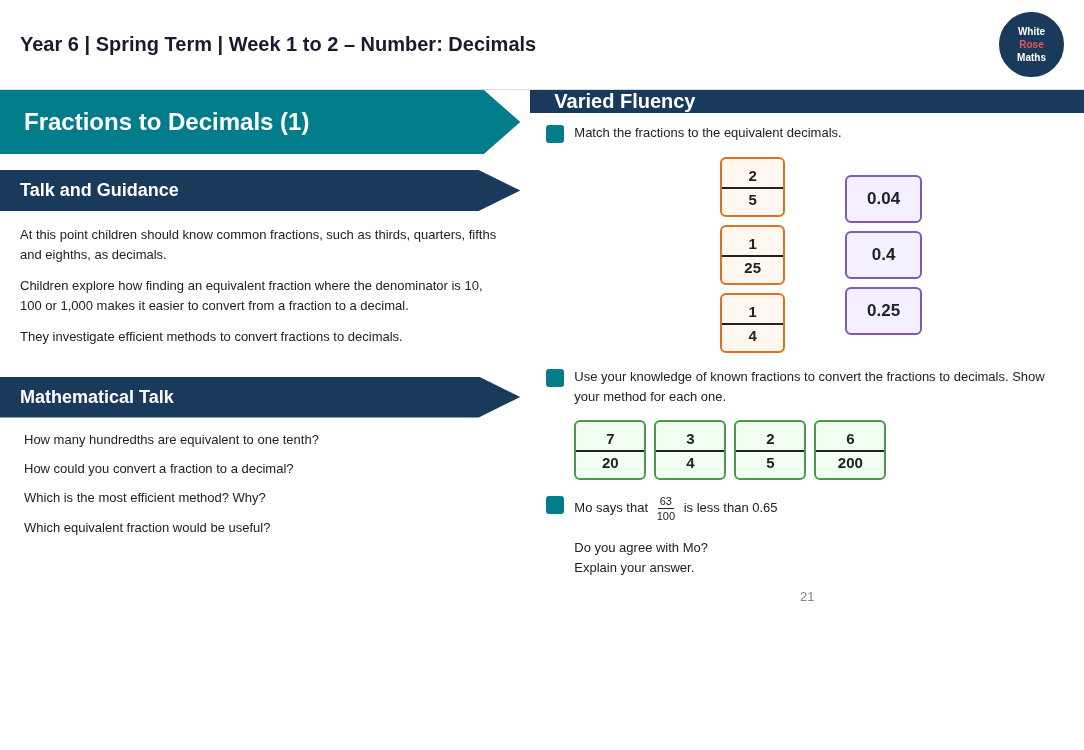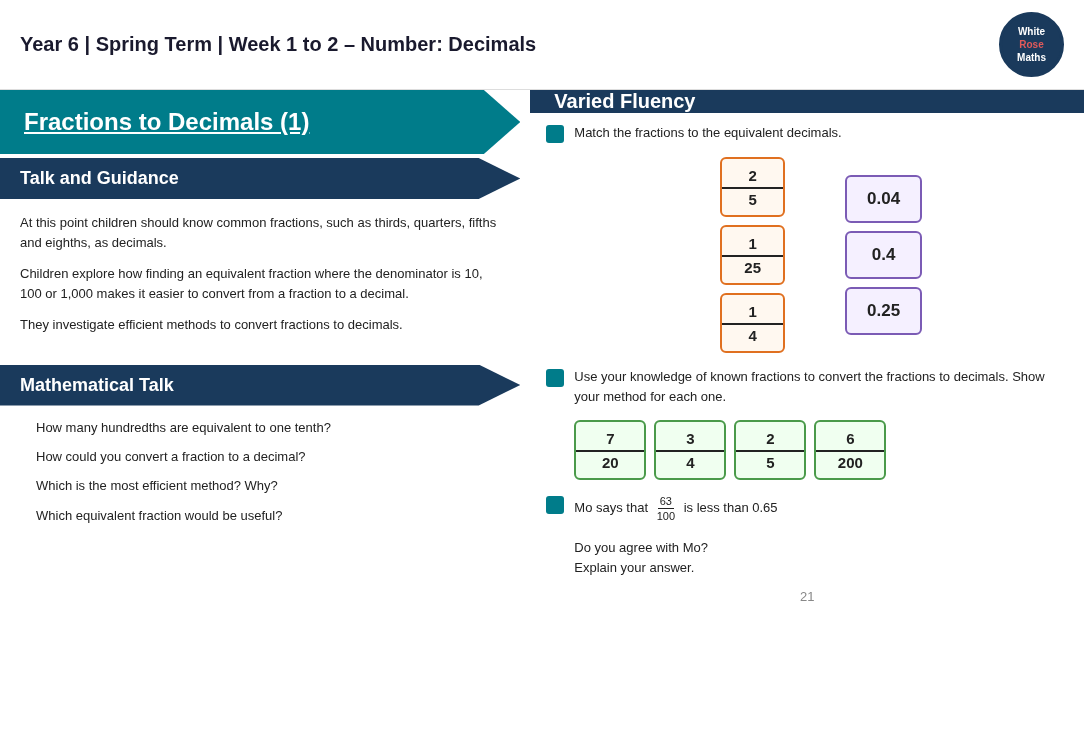--- a/index.html
+++ b/index.html
@@ -61,22 +61,21 @@
 
     
     .main-title-banner {
       background: #007c8a;
       color: white;
       font-size: 24px;
       font-weight: bold;
       padding: 18px 24px;
       position: relative;
       clip-path: polygon(0 0, 93% 0, 100% 50%, 93% 100%, 0 100%);
-      margin-bottom: 4px;
-      text-decoration: underline;
+      margin-bottom: 16px;
     }
 
     
     .section-header {
       background: #1a3a5c;
       color: white;
       font-size: 18px;
       font-weight: bold;
       padding: 10px 20px;
       position: relative;
@@ -98,21 +97,21 @@
       background: #1a3a5c;
       color: white;
       font-size: 18px;
       font-weight: bold;
       padding: 10px 20px;
       clip-path: polygon(0 0, 92% 0, 100% 50%, 92% 100%, 0 100%);
       margin-top: 4px;
     }
 
     .talk-content {
-      padding: 10px 36px;
+      padding: 10px 24px;
       font-size: 13px;
       color: #222;
       line-height: 1.8;
     }
     .talk-content p {
       margin-bottom: 6px;
     }
 
     
     .right-col {

